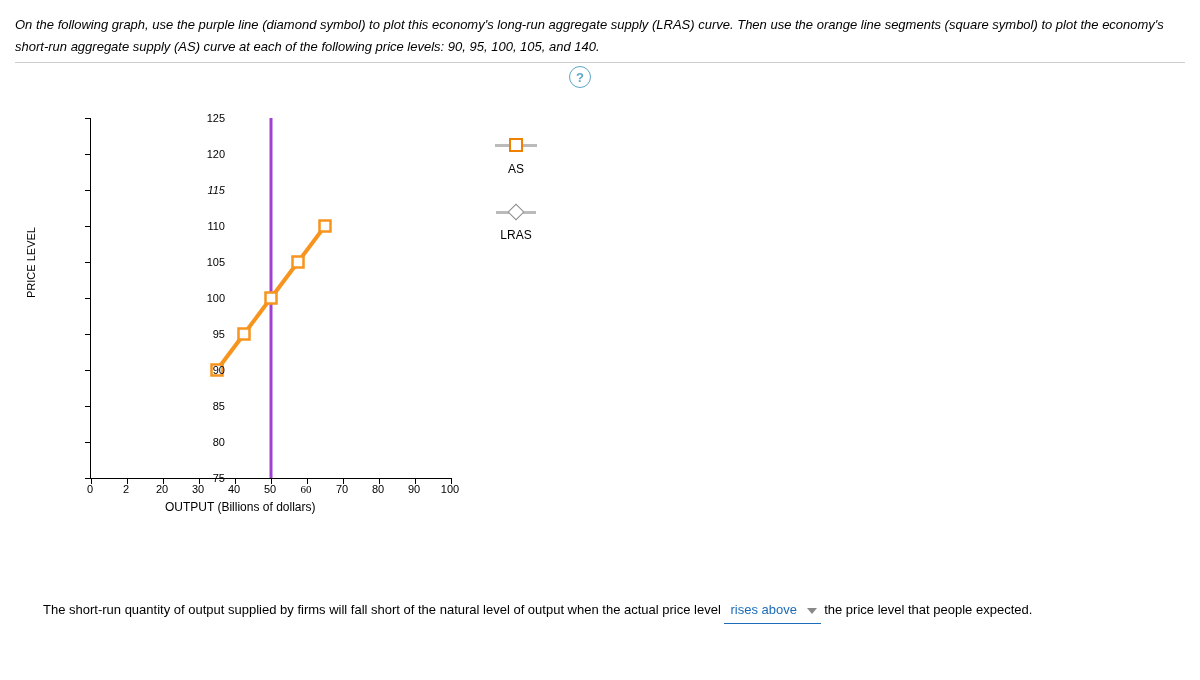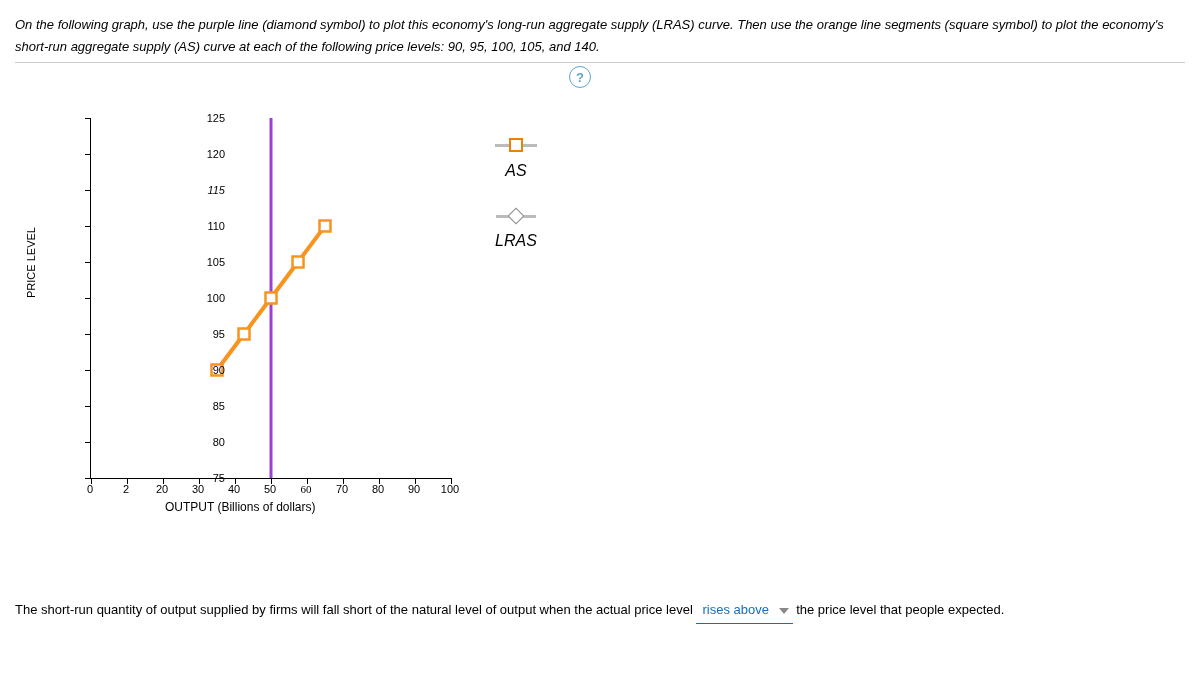--- a/index.html
+++ b/index.html
@@ -87,22 +87,21 @@
   .xlabel {
     position: absolute;
     left: 150px;
     top: 412px;
     font-size: 12px;
   }
   .legend {
     position: absolute;
     left: 480px;
     top: 50px;
-    font-size: 16px;
-    font-style: italic;
+    font-size: 12px;
   }
   .legend-item {
     margin-bottom: 30px;
     text-align: center;
     cursor: pointer;
   }
   .legend-sym {
     display:flex;
     align-items:center;
     justify-content:center;
@@ -117,20 +116,21 @@
   .dash.purple { border-top-color:#bbb; }
   .diamond {
     width:10px;height:10px;
     border:1.5px solid #888;
     background:#fff;
     transform:rotate(45deg);
   }
   .sentence {
     margin-top: 30px;
     line-height: 1.8;
+    margin-left: 28px;
   }
   .dropdown {
     display:inline-block;
     color:#1a6bb8;
     border-bottom:1px solid #1a6bb8;
     padding:0 4px 1px 6px;
     cursor:pointer;
   }
   .dd-arrow {
     display:inline-block;

